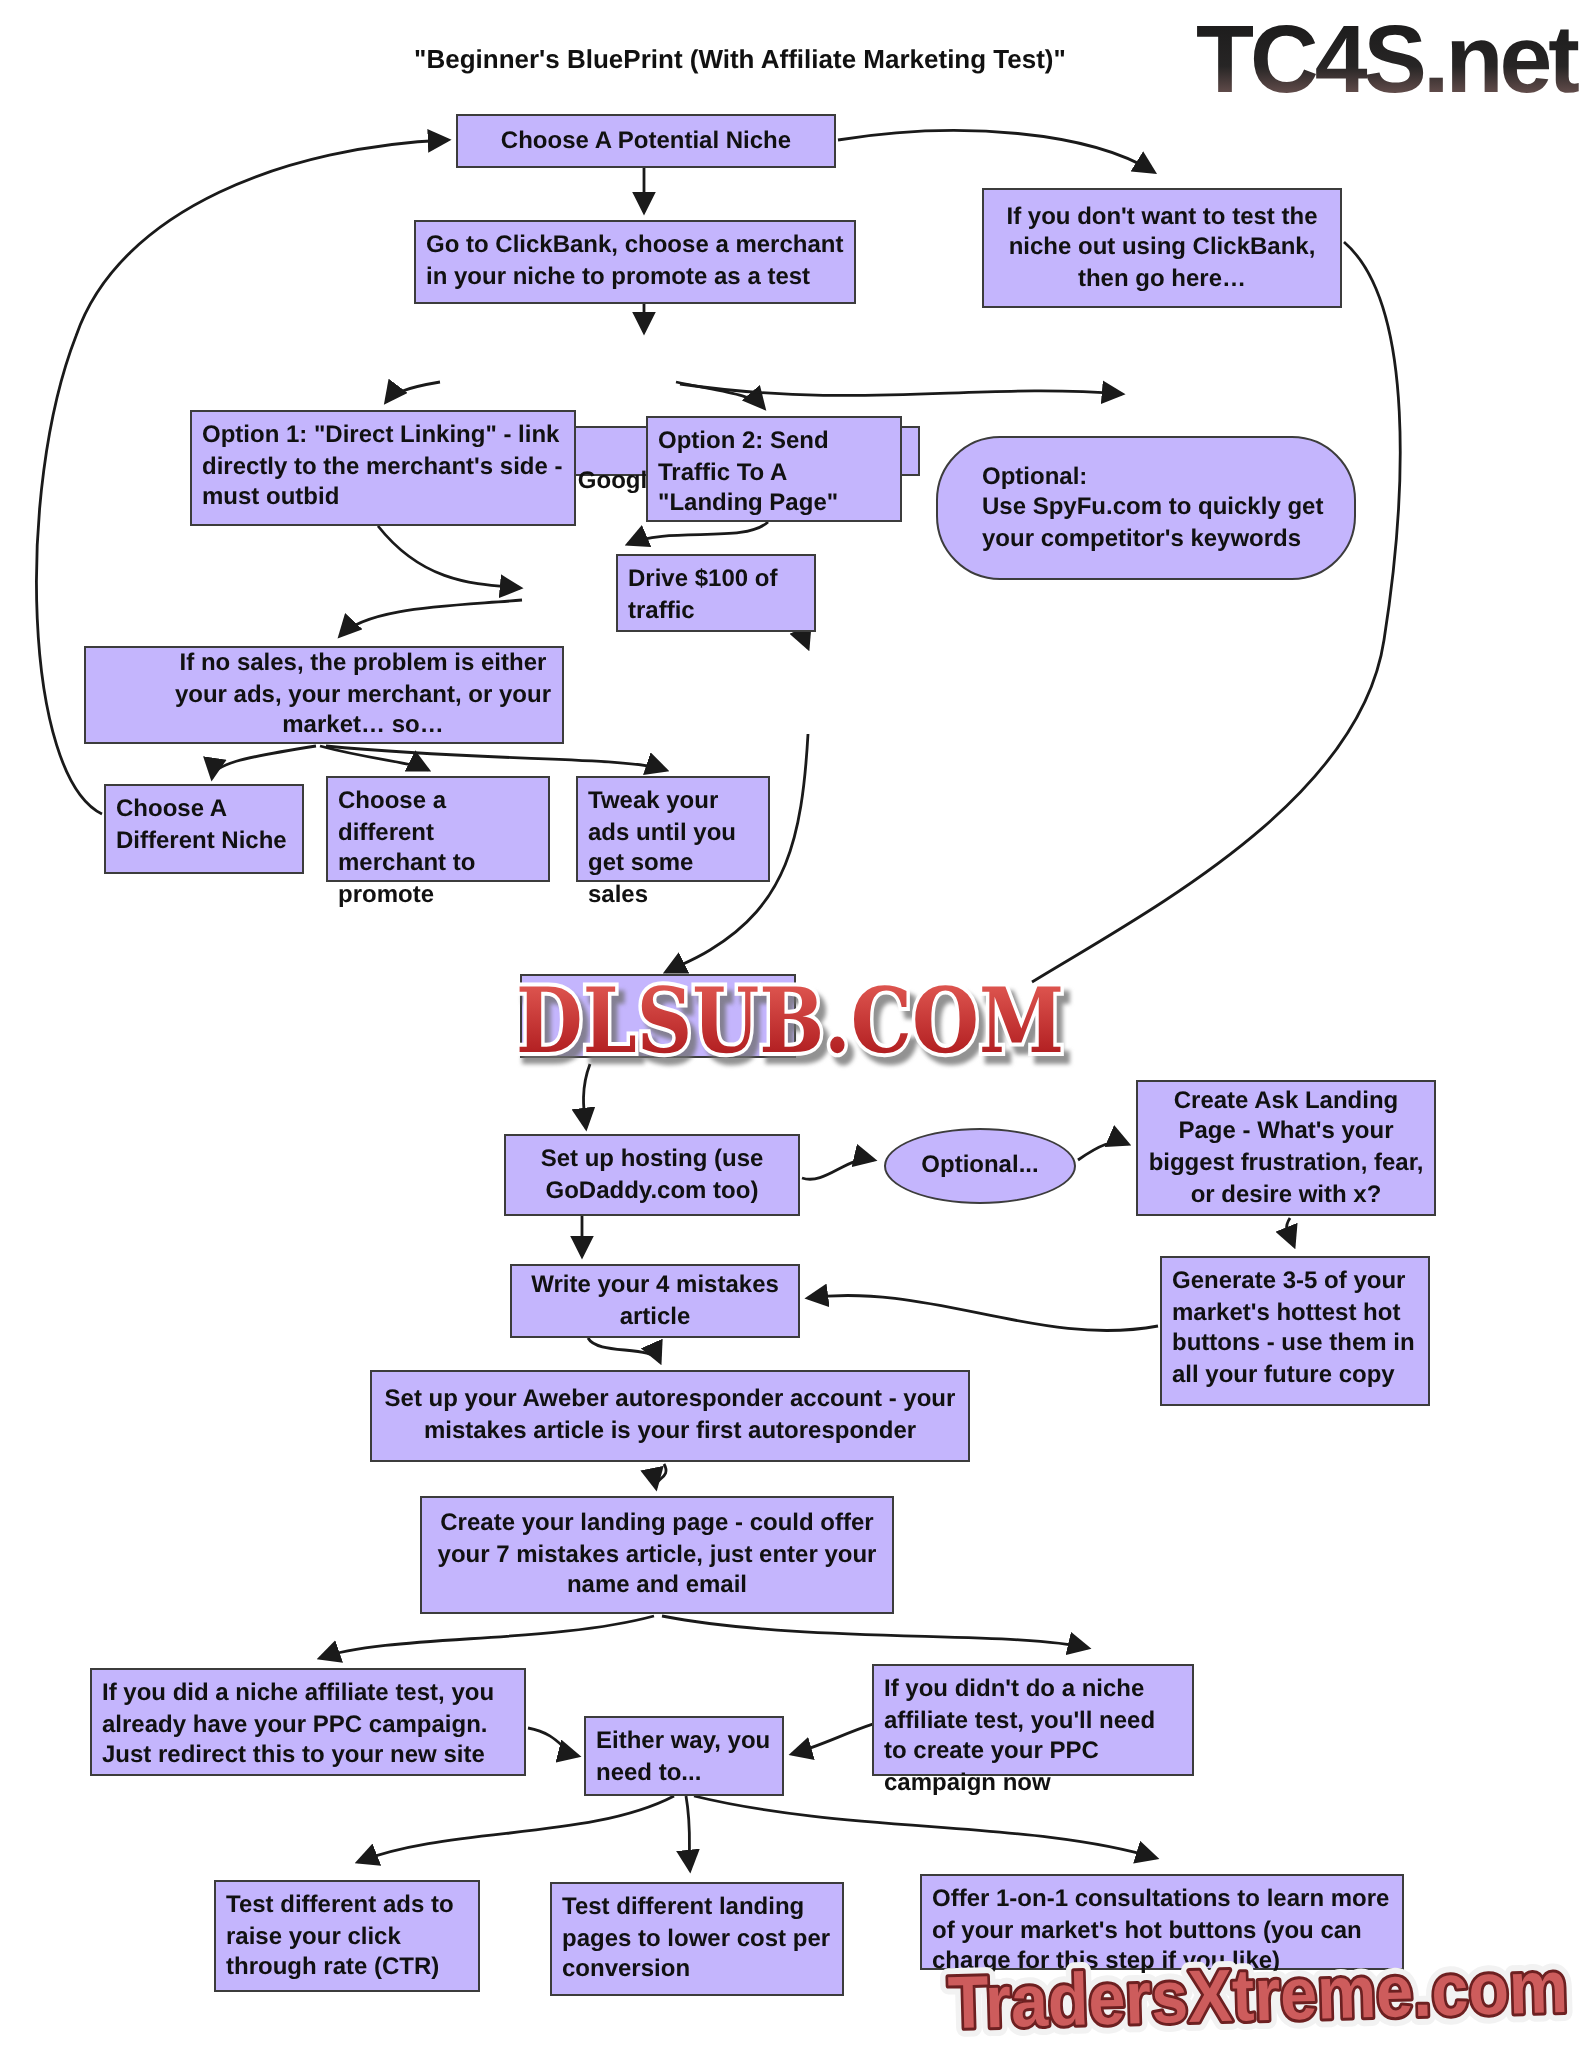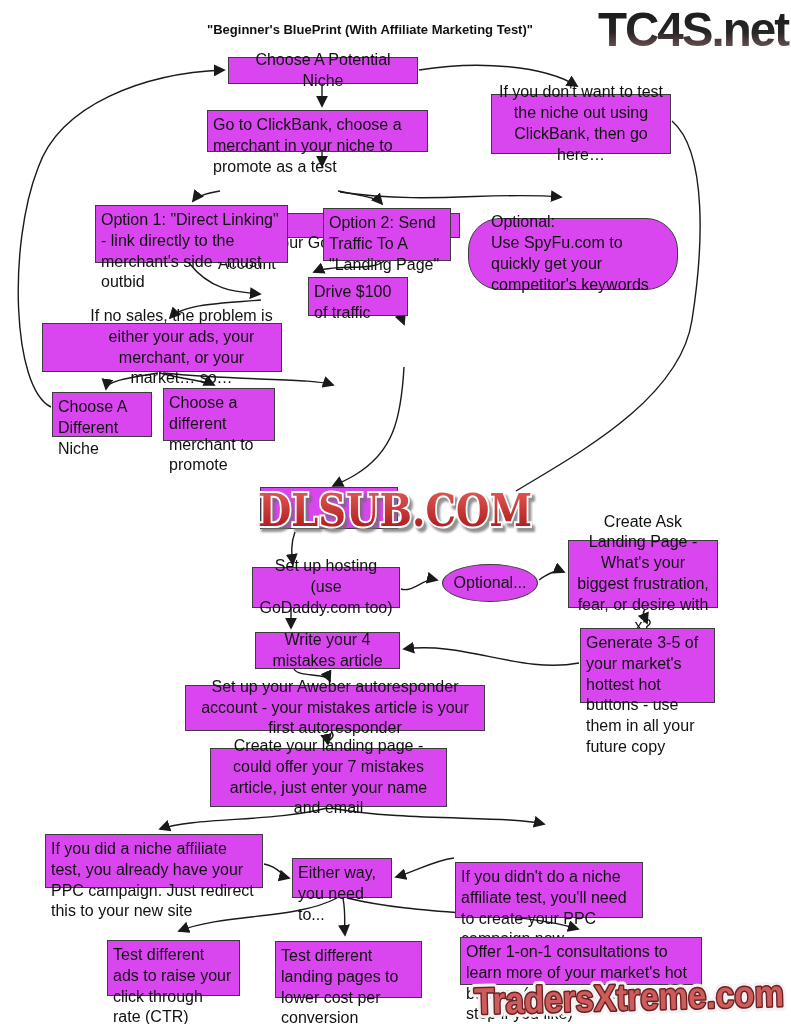--- a/index.html
+++ b/index.html
@@ -1,22 +1,22 @@
 <!DOCTYPE html>
 <html><head>
 <meta charset="utf-8">
 <style>
   html,body{margin:0;padding:0;background:#fff;}
   .canvas{position:relative;width:791px;height:1024px;background:#fff;overflow:hidden;
           font-family:"Liberation Sans",sans-serif;color:#111;}
   .title{position:absolute;left:150px;top:22px;width:440px;text-align:center;
          font-size:13px;font-weight:bold;color:#111;}
   .arrows{position:absolute;left:0;top:0;width:791px;height:1024px;}
-  .node{position:absolute;box-sizing:border-box;border:1.5px solid #3c3c3c;background:#d946ef;
-        font-size:16px;line-height:1.3;padding:4px 5px;white-space:pre-line;}
+  .node{position:absolute;box-sizing:border-box;border:1.5px solid #3c3c3c;background:#c4b5fd;
+        font-size:12px;line-height:1.3;padding:4px 5px;white-space:pre-line;font-weight:bold;}
   .c{display:flex;align-items:center;justify-content:center;text-align:center;}
   .round{border-radius:32px;padding:8px 10px 8px 22px;display:flex;flex-direction:column;justify-content:center;}
   .ellipse{border-radius:50%;}
   svg.wm{position:absolute;overflow:visible;}
 </style>
 </head>
 <body>
 
 <div class="canvas">
 
@@ -80,20 +80,21 @@
 
   <div class="node" style="left:265px;top:277px;width:100px;height:39px;margin-left:43px;">Drive $100 of traffic</div>
 
   <div class="node c" style="left:42px;top:323px;width:240px;height:49px;padding-left:44px;"><span>If no sales, the problem is either your ads, your merchant, or your market… so…</span></div>
 
 
   <div class="node" style="left:52px;top:392px;width:100px;height:45px;">Choose A Different Niche</div>
 
   <div class="node" style="left:163px;top:388px;width:112px;height:53px;">Choose a different merchant to promote</div>
 
+  <div class="node" style="left:288px;top:388px;width:97px;height:53px;">Tweak your ads until you get some sales</div>
 
   <div class="node" style="left:260px;top:487px;width:138px;height:42px;"></div>
 
   <div class="node c ellipse" style="left:442px;top:564px;width:96px;height:38px;"><span>Optional...</span></div>
 
   <div class="node c" style="left:252px;top:567px;width:148px;height:41px;"><span>Set up hosting (use GoDaddy.com too)</span></div>
 
   <div class="node c" style="left:568px;top:540px;width:150px;height:68px;"><span>Create Ask Landing Page - What's your biggest frustration, fear, or desire with x?</span></div>
 
   <div class="node c" style="left:255px;top:632px;width:145px;height:37px;"><span>Write your 4 mistakes article</span></div>
@@ -101,21 +102,21 @@
   <div class="node" style="left:580px;top:628px;width:135px;height:75px;">Generate 3-5 of your market's hottest hot buttons - use them in all your future copy</div>
 
   <div class="node c" style="left:185px;top:685px;width:300px;height:46px;"><span>Set up your Aweber autoresponder account - your mistakes article is your first autoresponder</span></div>
 
   <div class="node c" style="left:210px;top:748px;width:237px;height:59px;"><span>Create your landing page - could offer your 7 mistakes article, just enter your name and email</span></div>
 
   <div class="node" style="left:45px;top:834px;width:218px;height:54px;">If you did a niche affiliate test, you already have your PPC campaign. Just redirect this to your new site</div>
 
   <div class="node" style="left:292px;top:858px;width:100px;height:40px;">Either way, you need to...</div>
 
-  <div class="node" style="left:455px;top:832px;width:188px;height:56px;margin-top:30px;">If you didn't do a niche affiliate test, you'll need to create your PPC campaign now</div>
+  <div class="node" style="left:436px;top:832px;width:161px;height:56px;">If you didn't do a niche affiliate test, you'll need to create your PPC campaign now</div>
 
   <div class="node" style="left:107px;top:940px;width:133px;height:56px;">Test different ads to raise your click through rate (CTR)</div>
 
   <div class="node" style="left:275px;top:941px;width:147px;height:57px;">Test different landing pages to lower cost per conversion</div>
 
   <div class="node" style="left:460px;top:937px;width:242px;height:48px;">Offer 1-on-1 consultations to learn more of your market's hot buttons (you can charge for this step if you like)</div>
 
   <svg class="wm" style="left:596px;top:2px;" width="195" height="55">
     <defs>
       <linearGradient id="tcg" x1="0" y1="0" x2="0" y2="1">

